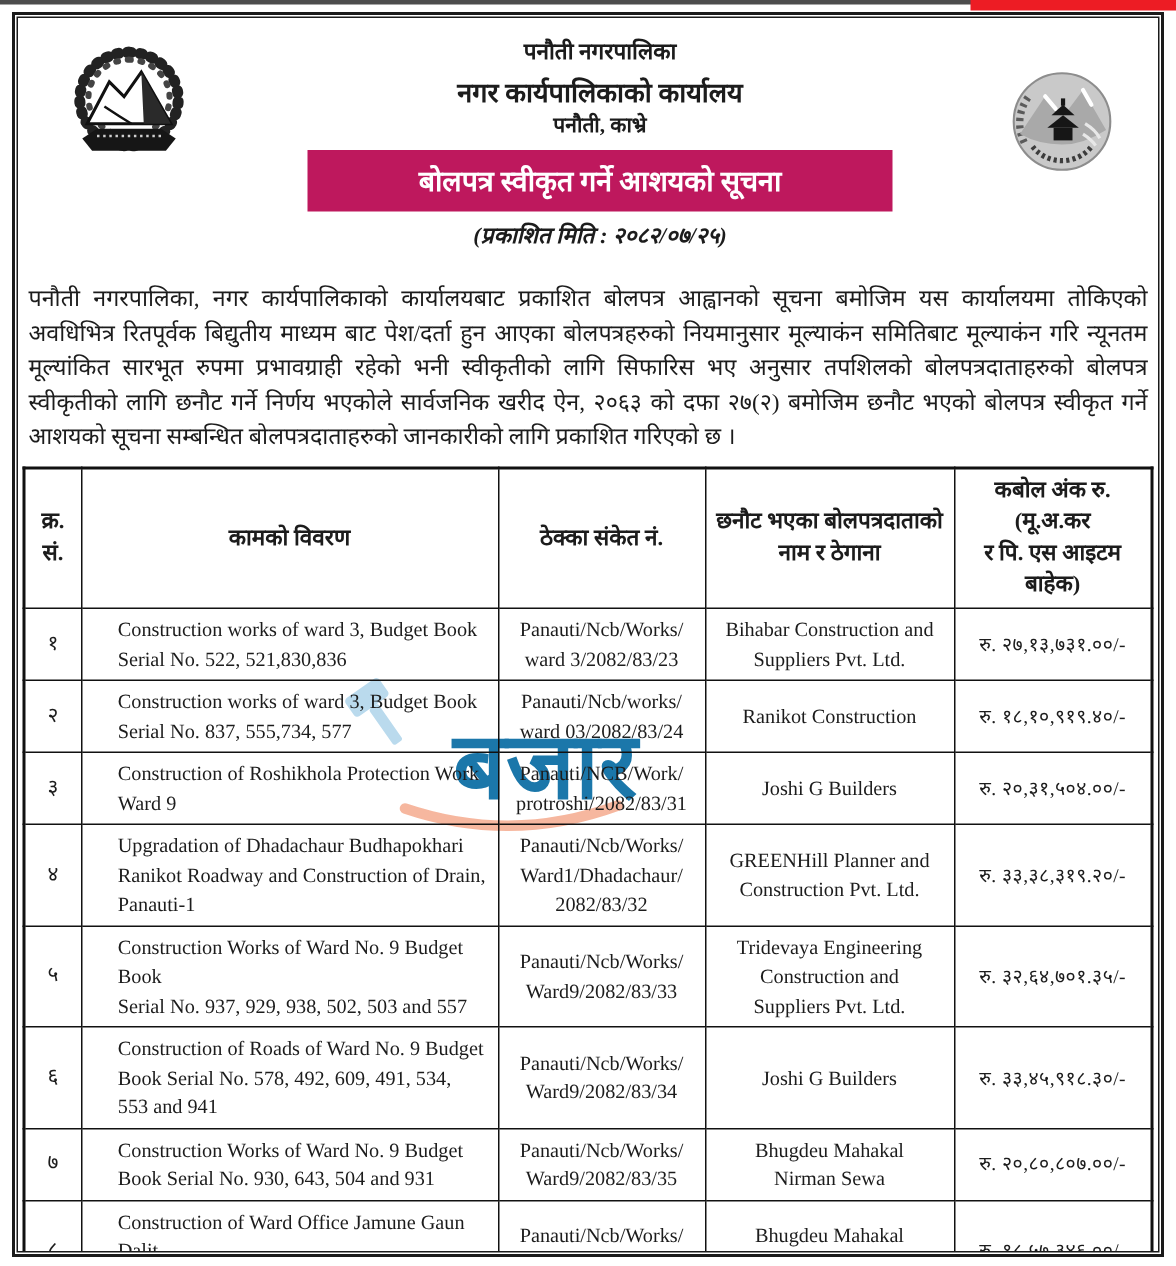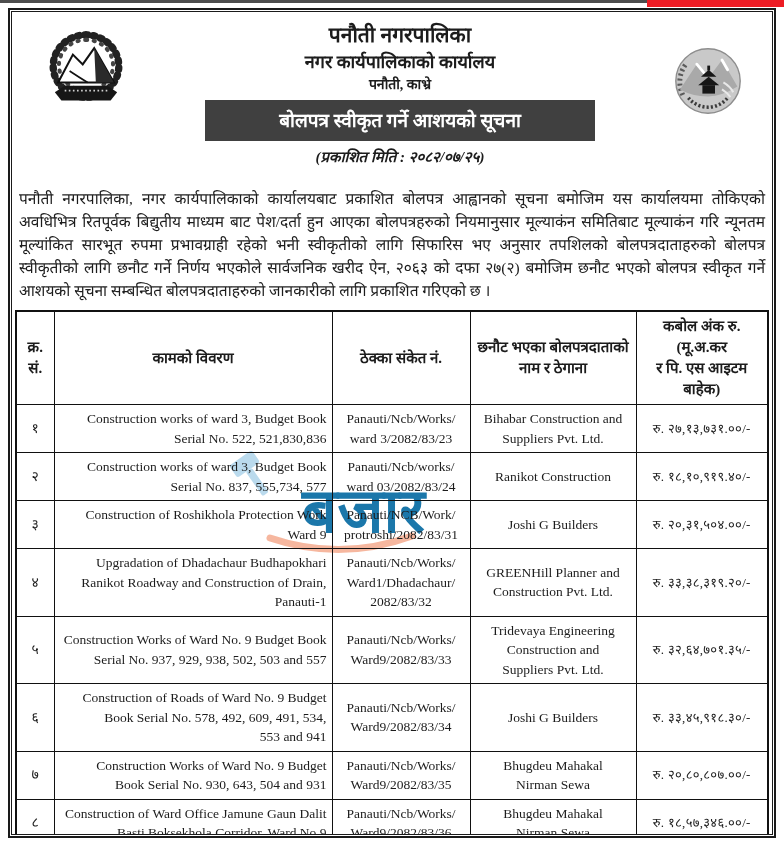--- a/index.html
+++ b/index.html
@@ -12,24 +12,24 @@
   .frame { position: absolute; top: 8px; left: 8px; width: 768px; height: 830px;
            border: 2px solid #1a1a1a; padding: 1px; }
   .frame-inner { width: 100%; height: 100%; border: 1px solid #1a1a1a; padding: 2px 3px; overflow: hidden; }
 
   .header { display: flex; align-items: flex-start; justify-content: space-between; padding: 8px 26px 0 30px; }
   .logo-left  { width: 82px; height: 86px; flex: 0 0 auto; margin-top: 6px; }
   .logo-right { width: 70px; height: 86px; flex: 0 0 auto; margin-top: 16px; }
   .logo-left svg, .logo-right svg { width: 100%; height: 100%; }
 
   .header-center { flex: 1 1 auto; text-align: center; }
-  .title1 { font-size: 21px; font-weight: bold; line-height: 27px; }
+  .title1 { font-size: 15px; font-weight: bold; line-height: 27px; }
   .title2 { font-size: 18px; font-weight: bold; line-height: 26px; }
   .title3 { font-size: 14px; font-weight: bold; line-height: 20px; }
-  .banner { display: inline-block; background: #404040; color: #ffffff; font-size: 19px; font-weight: bold;
+  .banner { display: inline-block; background: #be185d; color: #ffffff; font-size: 19px; font-weight: bold;
             width: 390px; padding: 7px 10px 8px; margin-top: 5px; }
   .pubdate { font-size: 15px; font-weight: bold; font-style: italic; margin-top: 5px; }
 
   .intro { font-size: 15.5px; line-height: 23px; text-align: justify; padding: 3px 4px 6px 4px; margin-top: 18px; }
 
   .table-wrap { position: relative; margin-top: 2px; }
 
   .watermark { position: absolute; left: 215px; top: 138px; z-index: 0; display: flex; align-items: flex-end;
                pointer-events: none; opacity: 0.9; }
   .wm-hammer { width: 46px; height: 56px; margin-right: -6px; margin-bottom: 38px; }
@@ -44,21 +44,21 @@
           border: 2px solid #111; background: transparent; }
   th, td { border: 1px solid #111; vertical-align: middle; }
   th { font-size: 15px; font-weight: bold; line-height: 21px; padding: 4px 2px; white-space: pre-line; }
   td { font-size: 13.5px; line-height: 19.5px; padding: 4px 5px; }
   .col-sn      { width: 38px; }
   .col-work    { width: 278px; }
   .col-contract{ width: 138px; }
   .col-bidder  { width: 166px; }
   .col-amount  { width: auto; }
   td.col-sn      { text-align: center; font-size: 14px; }
-  td.col-work    { text-align: right; white-space: pre-line; padding-left: 0; }
+  td.col-work    { text-align: left; white-space: pre-line; padding-left: 24px; }
   td.col-contract{ text-align: center; white-space: pre-line; margin-left: 32px; }
   td.col-bidder  { text-align: center; white-space: pre-line; }
   td.col-amount  { text-align: center; font-size: 13px; white-space: nowrap; letter-spacing: 0.3px; }
 </style>
 </head>
 <body>
 
 <div class="top-strip"></div>
 <div class="red-bar"></div>
 

